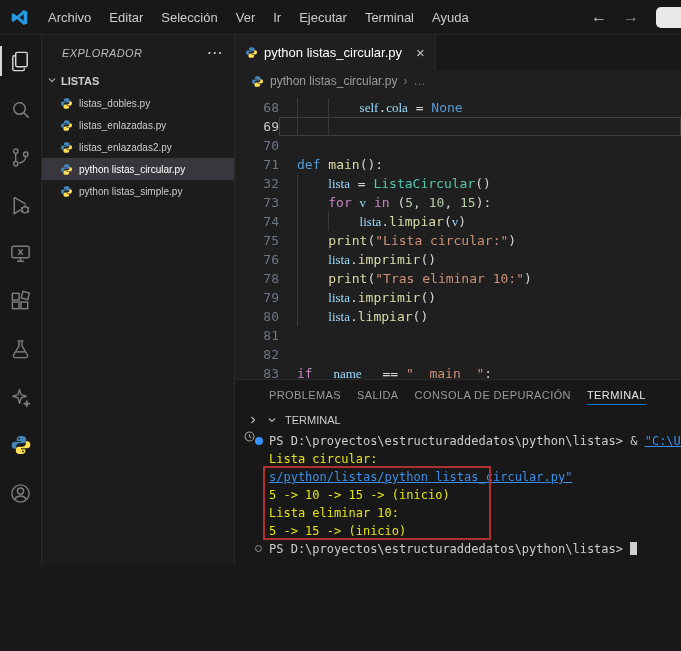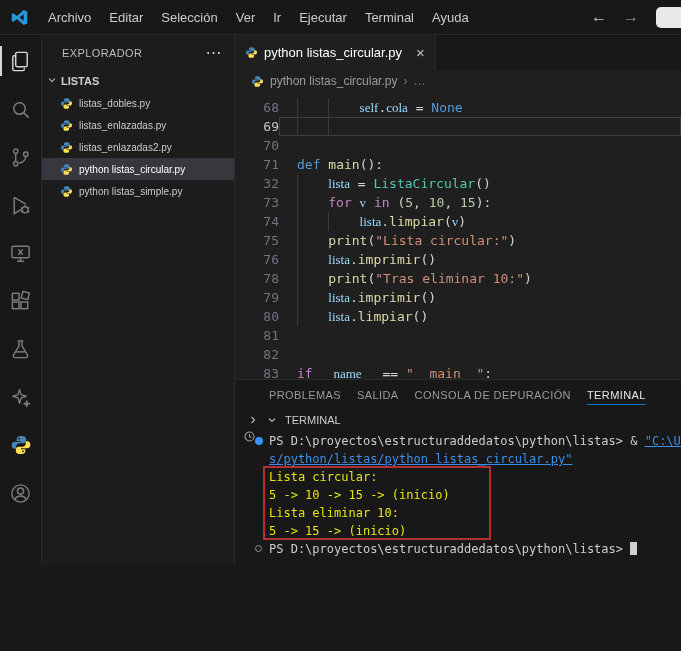--- a/index.html
+++ b/index.html
@@ -30,21 +30,21 @@
              color:#7d7d7d; position:relative; cursor:pointer; }
   .ab-item.active { color:#d7d7d7; }
   .ab-item.active::before { content:""; position:absolute; left:0; top:9px; bottom:9px; width:2px; background:#d7d7d7; }
   .ab-item svg { width:23px; height:23px; display:block; }
   .ab-item .pylogo svg { width:22px; height:22px; }
 
   
   .sidebar { width:193px; flex:none; background:#1c1c1c; border-right:1px solid #2a2a2a;
              display:flex; flex-direction:column; overflow:hidden; }
   .sidebar-header { height:35px; flex:none; display:flex; align-items:center; padding:0 12px 0 20px;
-                    font-size:11px; letter-spacing:.4px; color:#bcbcbc; }
+                    font-size:11px; letter-spacing:.4px; color:#bcbcbc;font-style:italic; }
   .more-dots { margin-left:auto; font-size:16px; color:#cccccc; cursor:pointer; line-height:10px; }
   .section-row { height:22px; flex:none; display:flex; align-items:center; gap:3px; padding-left:4px;
                  font-size:11px; font-weight:700; color:#cccccc; cursor:pointer; }
   .section-row svg { width:12px; height:12px; }
   .file-row { height:22px; flex:none; display:flex; align-items:center; gap:6px; padding-left:18px;
               color:#cccccc; cursor:pointer; white-space:nowrap; }
   .file-row.selected { background:#37373d; color:#ffffff; }
   .py-icon { width:13px; height:13px; flex:none; }
   .py-icon svg { width:13px; height:13px; display:block; }
   .file-label { font-size:10px; }
@@ -409,22 +409,22 @@
         </div>
         <div class="terminal-body">
           <span class="t-clock">
               <svg viewBox="0 0 16 16" fill="none" stroke="currentColor" stroke-width="1.3">
                 <circle cx="8" cy="8" r="5.5"></circle>
                 <path d="M8 4.8V8l2.2 1.6"></path>
               </svg>
             </span>
           <div>
               <div class="t-line"><span class="t-deco filled"></span><span class="t-fg">PS D:\proyectos\estructuraddedatos\python\listas&gt; &amp; </span><span class="t-link">"C:\Us</span></div>
+              <div class="t-line"><span class="t-yellow">Lista circular:</span></div>
               <div class="t-line"><span class="t-link">s/python/listas/python listas_circular.py"</span></div>
-              <div class="t-line"><span class="t-yellow">Lista circular:</span></div>
               <div class="t-line"><span class="t-yellow">5 -&gt; 10 -&gt; 15 -&gt; (inicio)</span></div>
               <div class="t-line"><span class="t-yellow">Lista eliminar 10:</span></div>
               <div class="t-line"><span class="t-yellow">5 -&gt; 15 -&gt; (inicio)</span></div>
               <div class="t-line"><span class="t-deco hollow"></span><span class="t-fg">PS D:\proyectos\estructuraddedatos\python\listas&gt; </span><span class="t-cursor"></span></div>
             </div>
           <div class="annotation"></div>
         </div>
       </div>
 
     </div>

